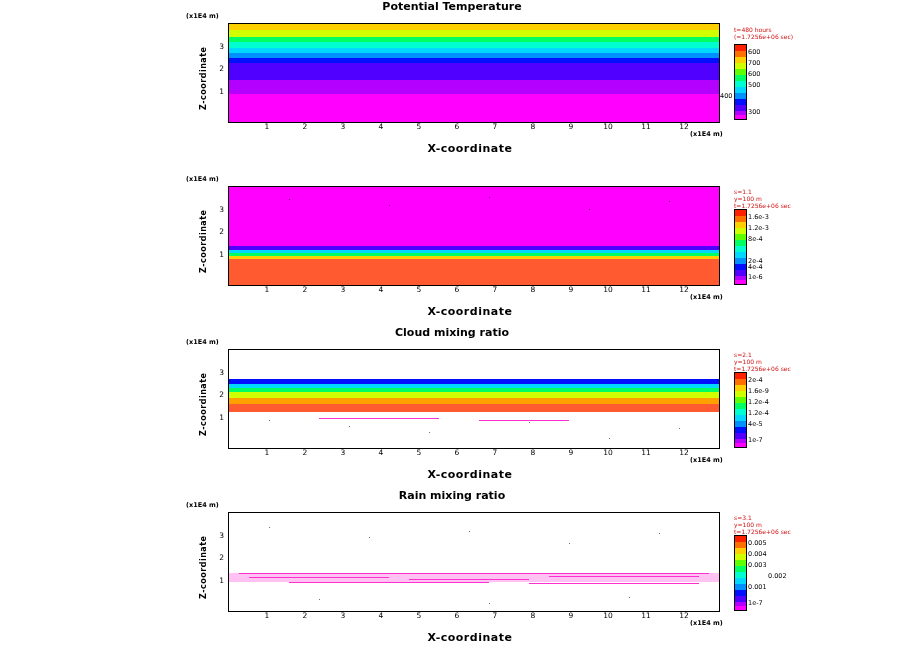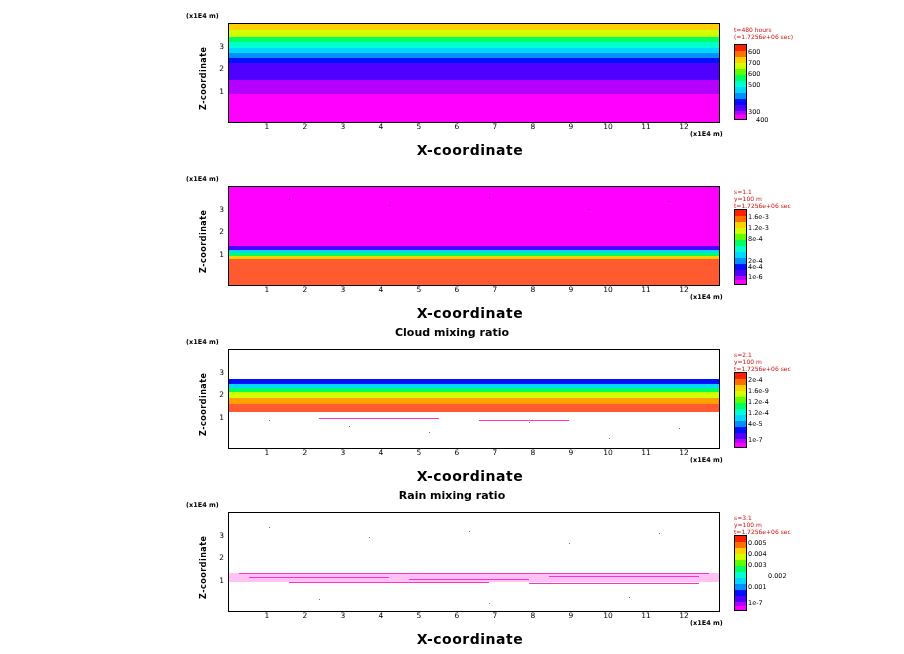--- a/index.html
+++ b/index.html
@@ -2,38 +2,39 @@
 <html><head>
 <meta charset="utf-8">
 <style>
   html,body{margin:0;padding:0;background:#ffffff;}
   body{width:904px;height:654px;position:relative;font-family:"DejaVu Sans",sans-serif;color:#000;}
   .panel{position:absolute;left:0;width:904px;}
   .title{position:absolute;width:904px;text-align:center;font-size:11px;font-weight:bold;color:#000;}
   .units-top{position:absolute;font-size:6.5px;font-weight:bold;}
   .units-bot{position:absolute;font-size:6.5px;font-weight:bold;}
   .ylabel{position:absolute;font-size:8px;font-weight:bold;transform:rotate(-90deg);transform-origin:left top;white-space:nowrap;letter-spacing:0.5px;}
-  .xlabel{position:absolute;font-size:14px;font-weight:bold;width:520px;text-align:center;letter-spacing:0.5px;}
+  .xlabel{position:absolute;font-size:11px;font-weight:bold;width:520px;text-align:center;letter-spacing:0.5px;}
   .plotbox{position:absolute;border:1px solid #000;background:#fff;overflow:hidden;}
   .band{position:absolute;left:0;right:0;}
   .xtick{position:absolute;font-size:7.5px;text-align:center;width:14px;}
   .ytick{position:absolute;font-size:7.5px;text-align:right;width:12px;}
   .cbar{position:absolute;border:1px solid #000;}
   .cbseg{position:absolute;left:0;right:0;}
   .cblabel{position:absolute;font-size:6.5px;white-space:nowrap;}
   .annot{position:absolute;font-size:6px;white-space:nowrap;}
   .annot-red{color:#d01010;}
   .dotgrid{position:absolute;left:0;top:0;right:0;bottom:0;}
   .speckle{position:absolute;width:1px;height:1px;background:#000;opacity:.55;}
   .contour{position:absolute;border-top:1px solid #ff2fd0;}
 </style>
 </head>
 <body>
 
 <div class="panel" style="top:0;height:160px;">
+  <div class="title" style="top:0px;">Potential Temperature</div>
   <div class="units-top" style="left:186px;top:12px;">(x1E4 m)</div>
   <div class="ylabel" style="left:199px;top:110px;">Z-coordinate</div>
 
   <div class="plotbox" style="left:228px;top:23px;width:490px;height:98px;">
     <div class="band" style="top:0px;height:6px;background:#ffd000;"></div>
     <div class="band" style="top:6px;height:7px;background:#d0ff00;"></div>
     <div class="band" style="top:13px;height:5px;background:#00ff60;"></div>
     <div class="band" style="top:18px;height:6px;background:#00ffd0;"></div>
     <div class="band" style="top:24px;height:5px;background:#00d8ff;"></div>
     <div class="band" style="top:29px;height:5px;background:#0090ff;"></div>
@@ -78,21 +79,21 @@
     <div class="cbseg" style="top:48px;height:6px;background:#0090ff;"></div>
     <div class="cbseg" style="top:54px;height:6px;background:#0010ff;"></div>
     <div class="cbseg" style="top:60px;height:6px;background:#5000ff;"></div>
     <div class="cbseg" style="top:66px;height:4px;background:#b400ff;"></div>
     <div class="cbseg" style="top:70px;height:4px;background:#ff00ff;"></div>
   </div>
   <div class="cblabel" style="left:748px;top:48px;">600</div>
   <div class="cblabel" style="left:748px;top:59px;">700</div>
   <div class="cblabel" style="left:748px;top:70px;">600</div>
   <div class="cblabel" style="left:748px;top:81px;">500</div>
-  <div class="cblabel" style="left:756px;top:92px;margin-top:24px;">400</div>
+  <div class="cblabel" style="left:720px;top:92px;">400</div>
   <div class="cblabel" style="left:748px;top:108px;">300</div>
 </div>
 
 <div class="panel" style="top:163px;height:160px;">
   <div class="units-top" style="left:186px;top:12px;">(x1E4 m)</div>
   <div class="ylabel" style="left:199px;top:110px;">Z-coordinate</div>
 
   <div class="plotbox" style="left:228px;top:23px;width:490px;height:98px;">
     <div class="band" style="top:0px;height:59px;background:#ff00ff;"></div>
     <div class="band" style="top:59px;height:4px;background:#5000ff;"></div>

